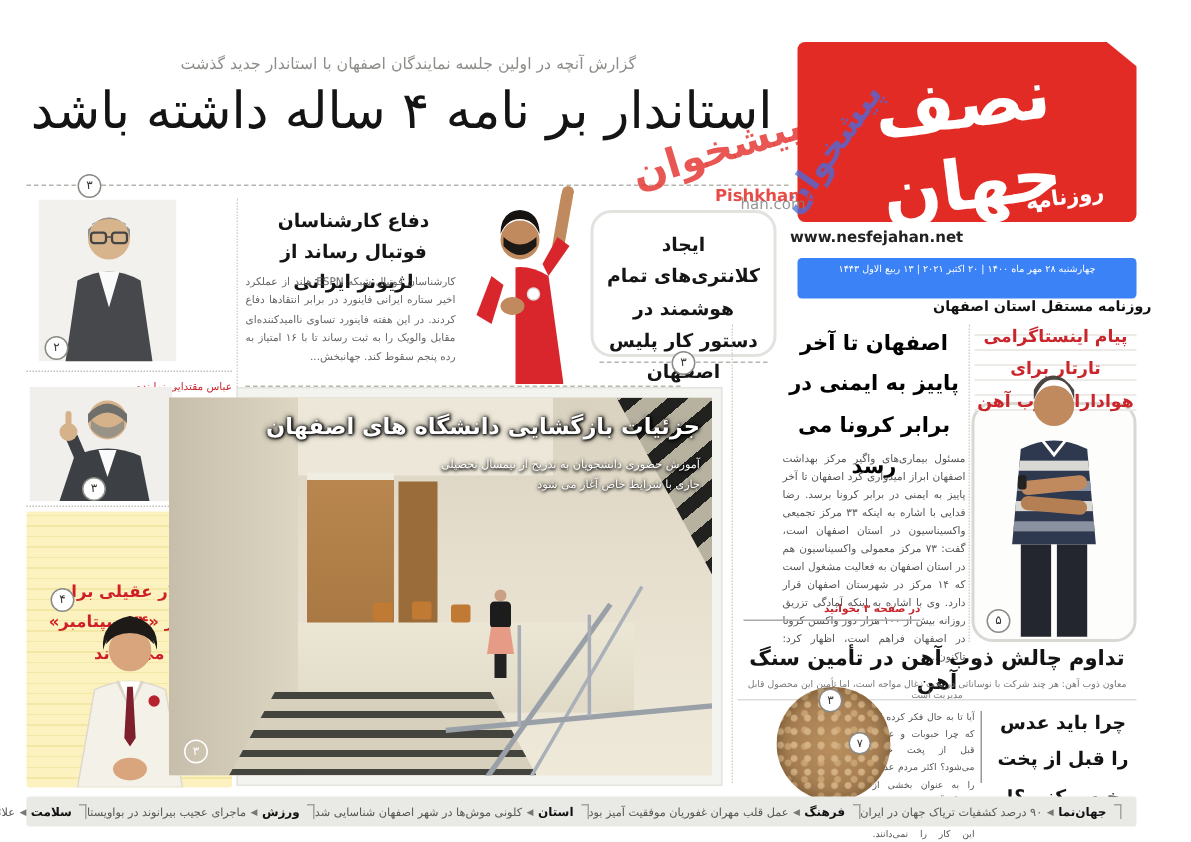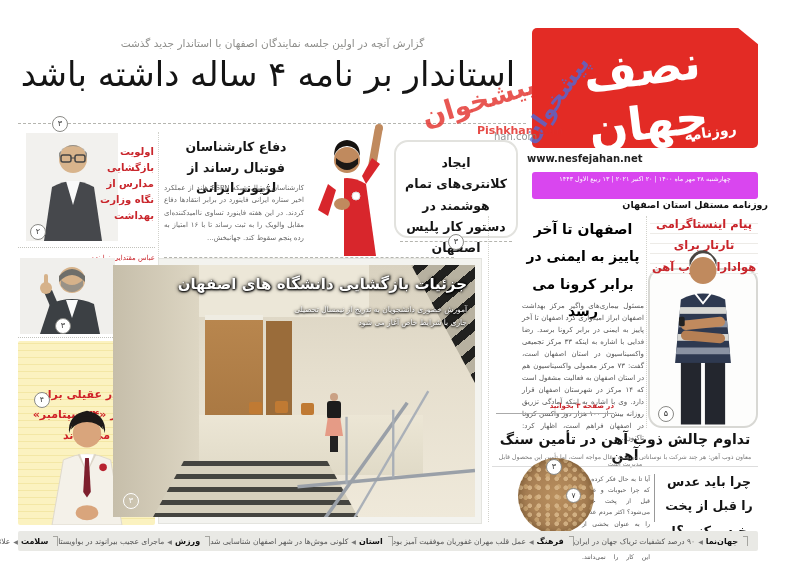--- a/index.html
+++ b/index.html
@@ -15,21 +15,21 @@
   
   #logo-box{left:532px;top:28px;width:226px;height:120px;background:#e32b25;border-radius:5px;}
   #logo-box::after{content:"";position:absolute;right:-1px;top:-1px;width:0;height:0;
         border-left:22px solid transparent;border-top:18px solid #fff;}
   #logo-text{position:absolute;left:0;right:0;top:14px;text-align:center;color:#fff;
         font-size:46px;font-weight:900;transform:rotate(-7deg);letter-spacing:-2px;}
   #logo-sub{position:absolute;right:22px;bottom:8px;color:#fff;font-size:14px;
         font-weight:bold;transform:rotate(-8deg);}
   #website{left:527px;top:153px;font-size:10px;font-weight:bold;color:#222;direction:ltr;}
   #tagline{right:26px;top:154px;font-size:9.5px;font-weight:bold;color:#111;margin-top:45px;}
-  #datebar{left:532px;top:172px;width:226px;height:27px;background:#d946ef;border-radius:3px;
+  #datebar{left:532px;top:172px;width:226px;height:27px;background:#3b82f6;border-radius:3px;
         color:#fff;text-align:center;font-size:6.4px;line-height:1.95;padding-top:1px;box-sizing:border-box;}
 
   
   #wm-blue{left:505px;top:86px;font-size:23px;font-weight:bold;color:rgba(70,110,225,.75);
         transform:rotate(-55deg);z-index:6;}
   #wm-gray-url{left:494px;top:131px;font-size:10px;color:rgba(130,130,130,.85);direction:ltr;z-index:6;}
   #wm-red-fa{left:420px;top:85px;font-size:27px;font-weight:bold;color:rgba(226,45,40,.8);
         transform:rotate(-17deg);z-index:6;}
   #wm-red-url{left:477px;top:124px;font-size:11px;font-weight:bold;color:rgba(226,45,40,.85);direction:ltr;z-index:6;}
 
@@ -181,21 +181,20 @@
   <svg class="abs" id="schools-photo" viewBox="0 0 92 108">
     <rect width="92" height="108" fill="#f2f1ee"></rect>
     <circle cx="47" cy="26" r="14" fill="#d8b48c"></circle>
     <path d="M33 20 Q47 4 61 20 L61 26 L58 16 Q47 10 36 16 L33 26 Z" fill="#90908c"></path>
     <rect x="35" y="22" width="10" height="7" rx="2" fill="none" stroke="#444" stroke-width="1.5"></rect>
     <rect x="49" y="22" width="10" height="7" rx="2" fill="none" stroke="#444" stroke-width="1.5"></rect>
     <line x1="45" y1="25" x2="49" y2="25" stroke="#444" stroke-width="1"></line>
     <path d="M18 108 L26 54 Q47 42 68 54 L76 108 Z" fill="#46484c"></path>
     <path d="M40 48 L54 48 L47 72 Z" fill="#fafafa"></path>
   </svg>
-  <div class="abs" id="schools-title">اولویت بازگشایی مدارس از نگاه وزارت بهداشت</div>
   <div class="pref" id="schools-pref">۲</div>
   <div class="abs dotted-h" id="lsep1"></div>
 
   <div class="abs" id="mp-kicker">عباس مقتدایی نماینده اصفهان در مجلس:</div>
   <div class="abs" id="mp-title">با جان مردم بازی نکنید</div>
   <svg class="abs" id="mp-photo" viewBox="0 0 95 76">
     <rect width="95" height="76" fill="#f0efec"></rect>
     <circle cx="52" cy="22" r="13" fill="#d6b28a"></circle>
     <path d="M39 18 Q52 4 65 18 L65 24 Q52 10 39 24 Z" fill="#6e6e6a"></path>
     <path d="M41 28 Q52 40 63 28 L63 22 Q52 32 41 22 Z" fill="#8a8a86" opacity=".8"></path>

